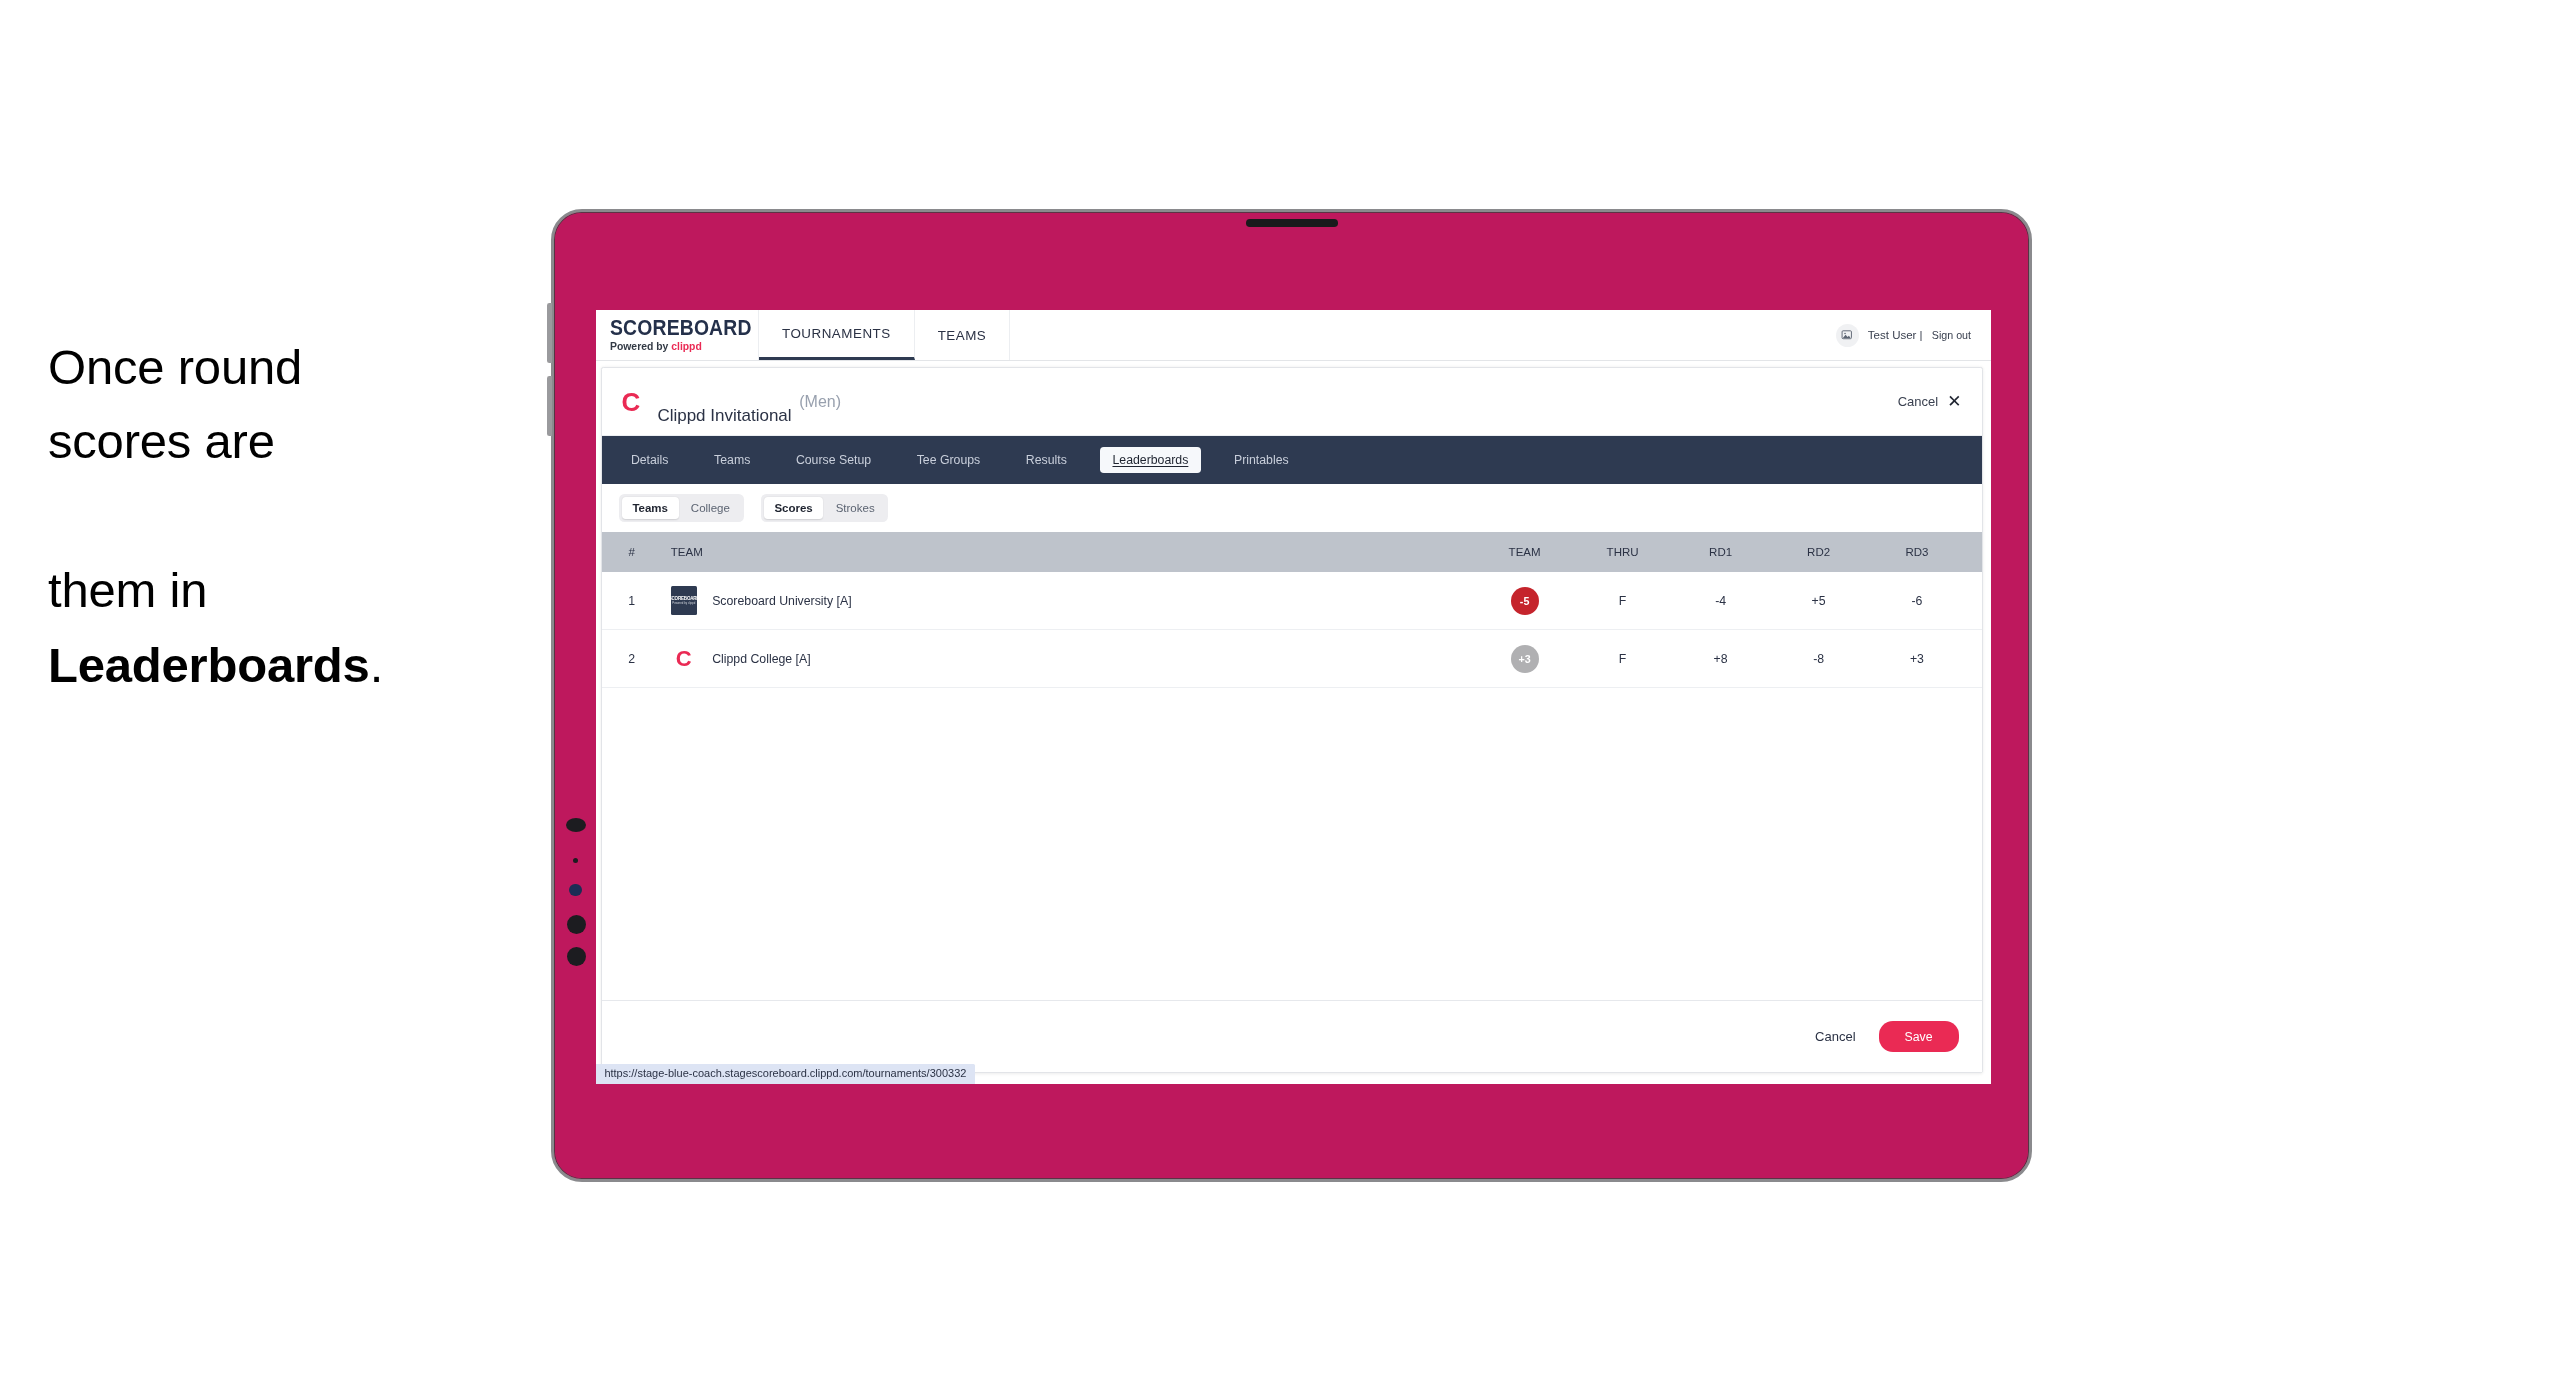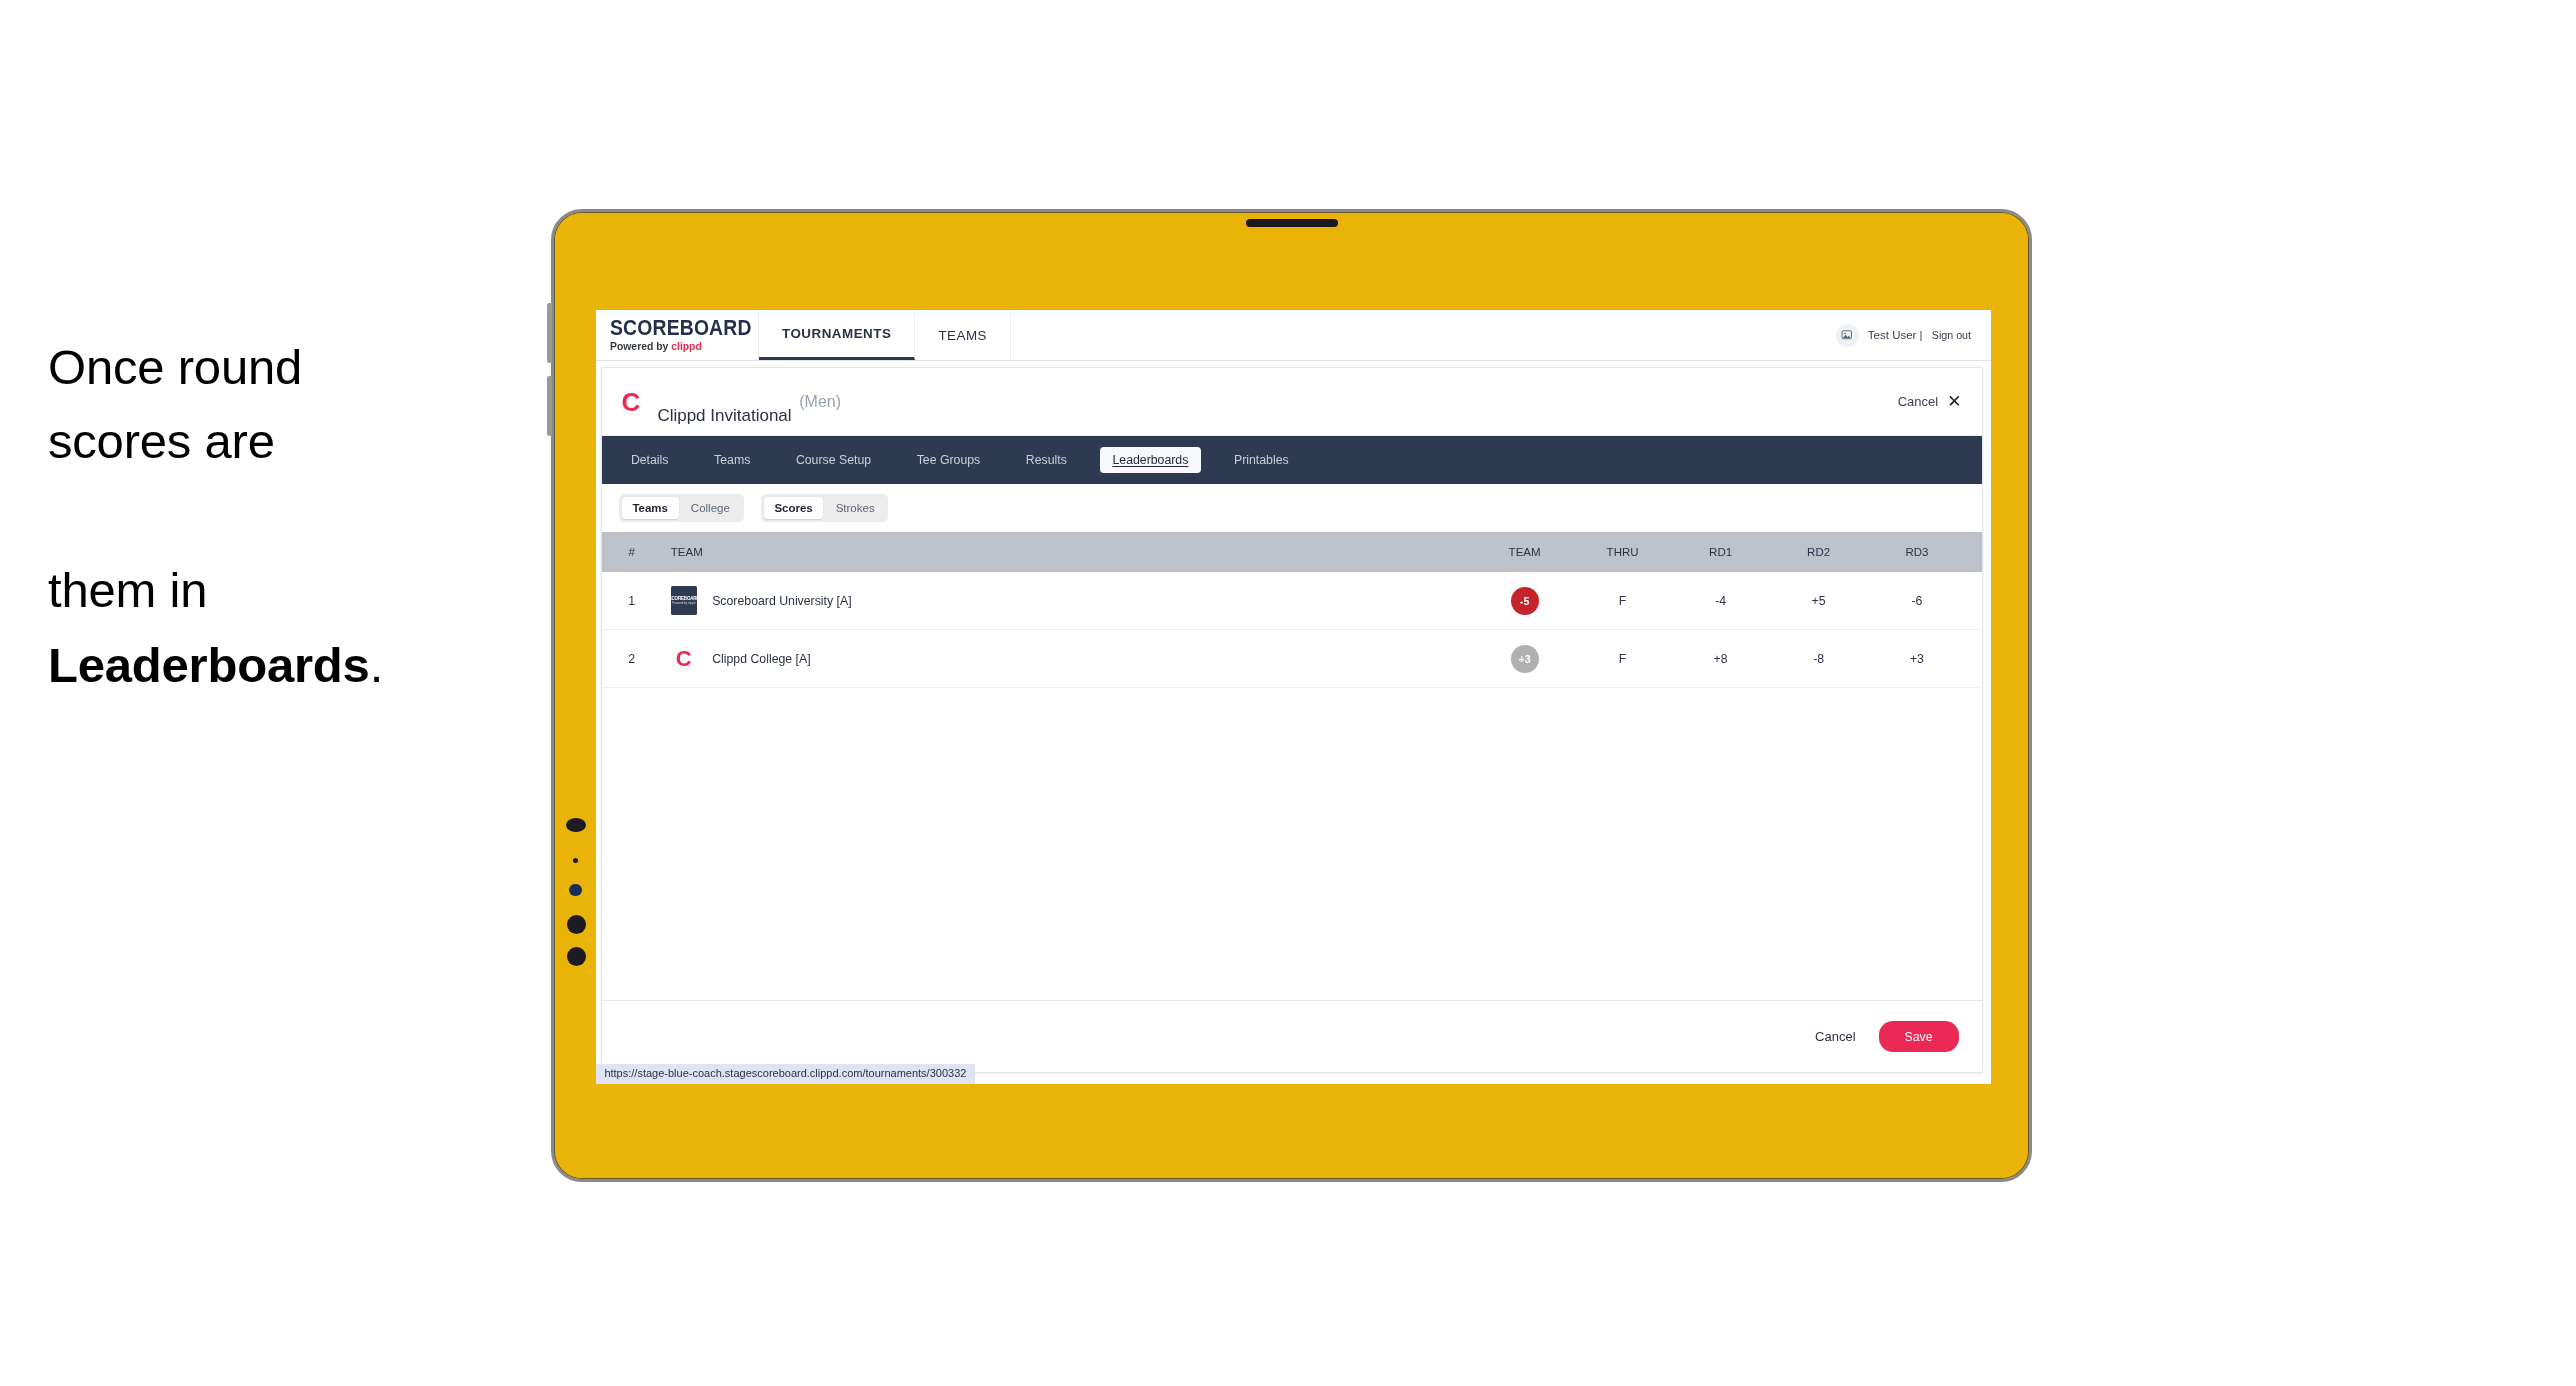--- a/index.html
+++ b/index.html
@@ -21,21 +21,21 @@
     font-family: "Liberation Sans", sans-serif;
     letter-spacing: -0.2px;
   }
   #caption .bold { font-weight: bold; }
 
   
   #tablet {
     position: absolute;
     left: 551px; top: 209px;
     width: 1481px; height: 973px;
-    background: #eab308;
+    background: #be185d;
     border-radius: 31px;
     border: 3.8px solid #8a8a8d;
     box-shadow: 0 0 0 0.8px #3c3c3e inset;
   }
   
   #cam-top {
     position: absolute; left: 50%; top: 7px;
     transform: translateX(-50%);
     width: 92px; height: 7.7px;
     border-radius: 3.8px;
@@ -102,21 +102,21 @@
 
   .topnav-tab {
     display: flex; align-items: center;
     padding: 0 23px;
     font-size: 13.4px;
     letter-spacing: 0.5px;
     color: #2b3245;
     border-right: 0.8px solid #eceef1;
     cursor: pointer;
   }
-  .topnav-tab.active { border-bottom: 3.1px solid #2e3a51; font-weight: bold; }
+  .topnav-tab.active { border-bottom: 3.1px solid #2e3a51; }
 
   #topnav-spacer { flex: 1; }
 
   #user-area {
     display: flex; align-items: center;
     padding-right: 20px; gap: 9.2px;
   }
   #avatar {
     width: 23px; height: 23px; border-radius: 50%;
     background: #f0f1f3;

